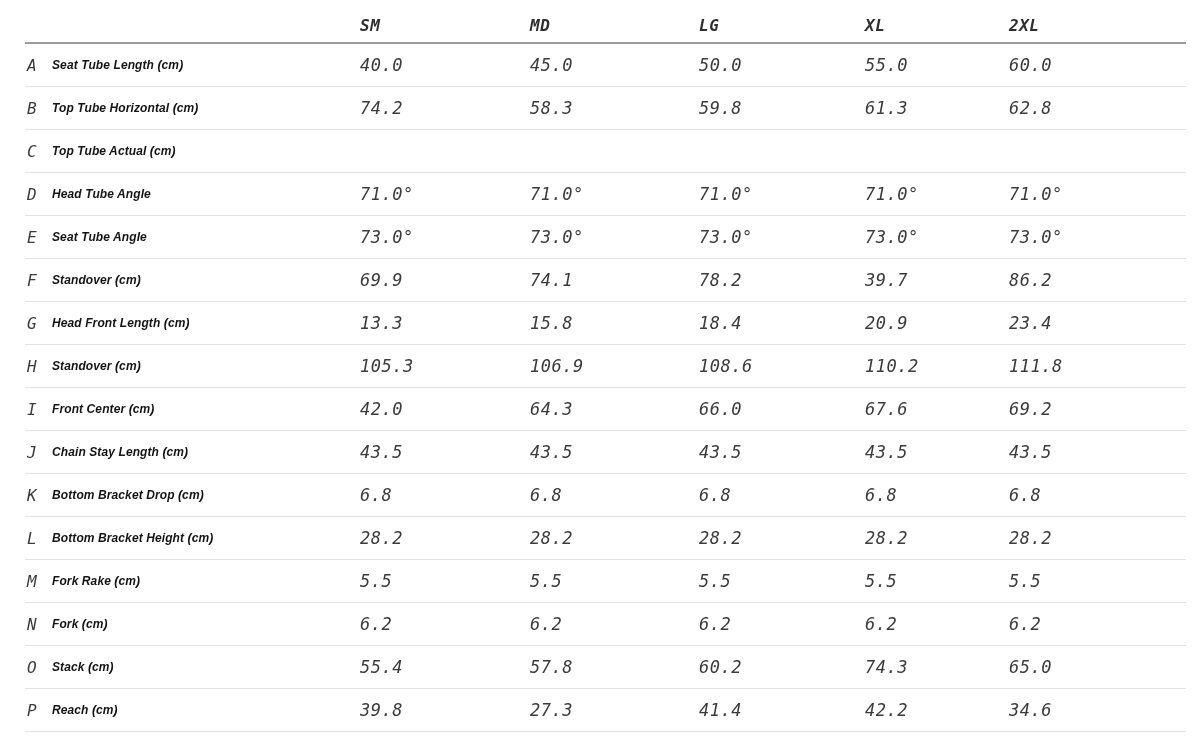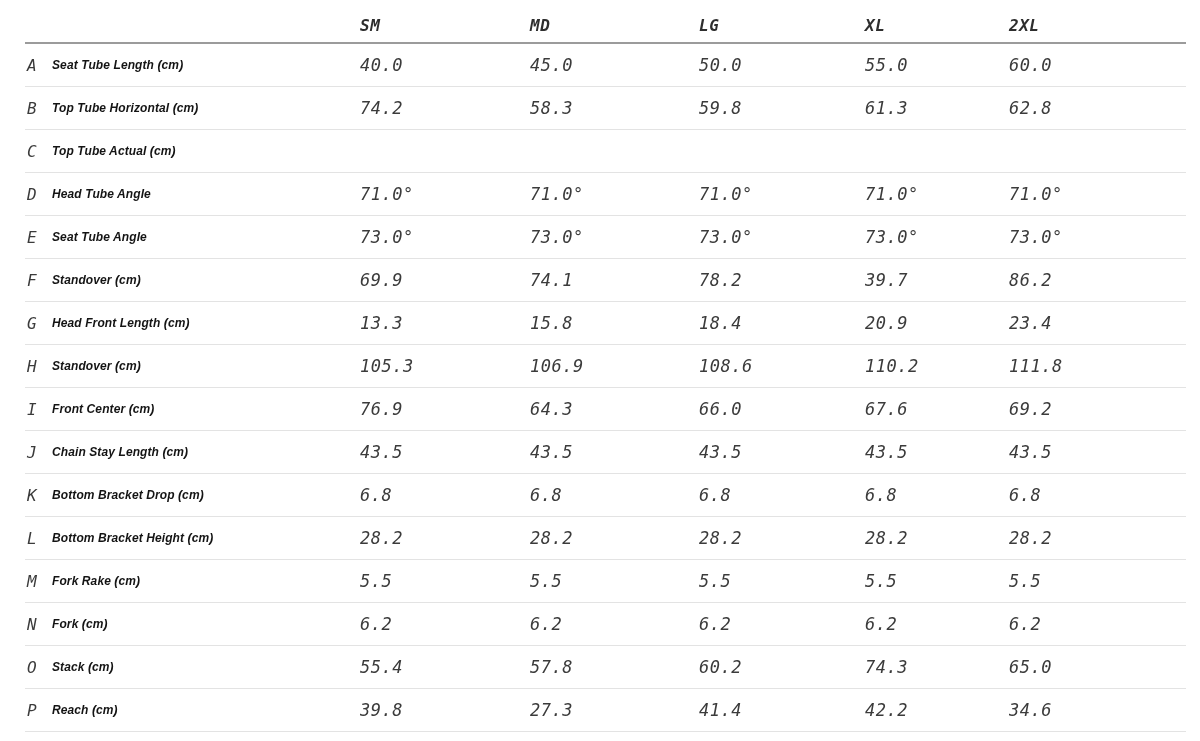--- a/index.html
+++ b/index.html
@@ -156,21 +156,21 @@
     <td class="label">Standover (cm)</td>
     <td class="value">105.3</td>
     <td class="value">106.9</td>
     <td class="value">108.6</td>
     <td class="value">110.2</td>
     <td class="value">111.8</td>
   </tr>
         <tr>
     <td class="letter">I</td>
     <td class="label">Front Center (cm)</td>
-    <td class="value">76.9</td>
+    <td class="value">42.0</td>
     <td class="value">64.3</td>
     <td class="value">66.0</td>
     <td class="value">67.6</td>
     <td class="value">69.2</td>
   </tr>
         <tr>
     <td class="letter">J</td>
     <td class="label">Chain Stay Length (cm)</td>
     <td class="value">43.5</td>
     <td class="value">43.5</td>

